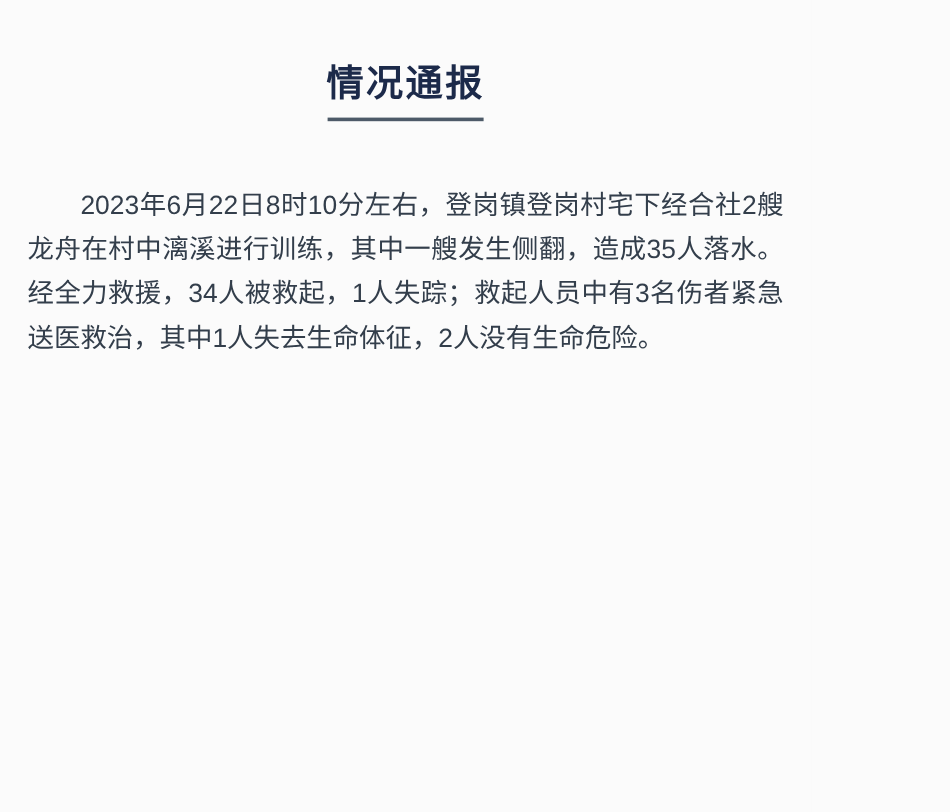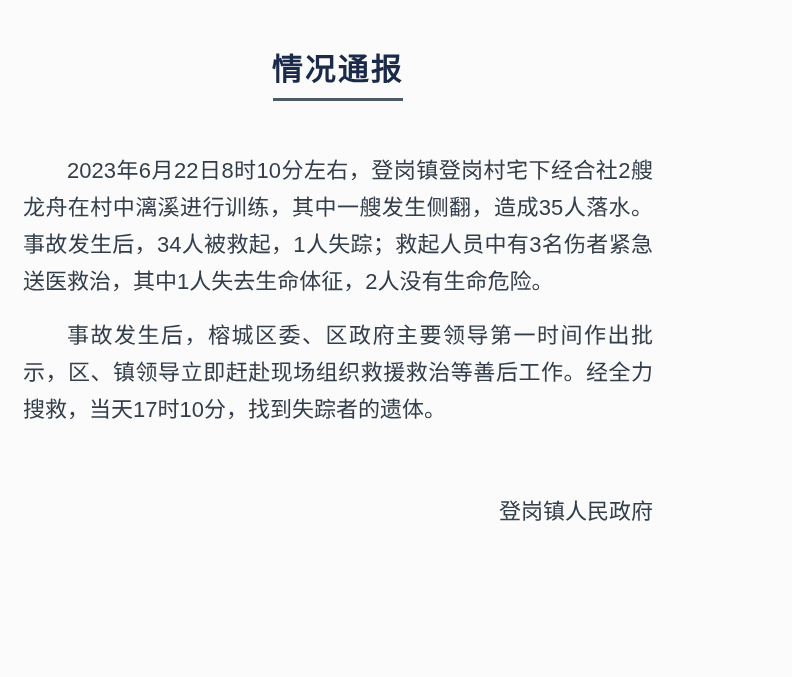--- a/index.html
+++ b/index.html
@@ -57,21 +57,19 @@
 </head>
 <body>
 
 <div class="doc">
 
   <h1 class="title">情况通报</h1>
 
   <div class="title-underline"></div>
 
   <div class="content">
-      <p>2023年6月22日8时10分左右，登岗镇登岗村宅下经合社2艘龙舟在村中漓溪进行训练，其中一艘发生侧翻，造成35人落水。事故发生后，34人被救起，1人失踪；救起人员中有3名伤者紧急送医救治，其中1人失去生命体征，2人没有生命危险。</p>
-      <p>事故发生后，榕城区委、区政府主要领导第一时间作出批示，区、镇领导立即赶赴现场组织救援救治等善后工作。经全力搜救，当天17时10分，找到失踪者的遗体。</p>
+      <p>2023年6月22日8时10分左右，登岗镇登岗村宅下经合社2艘龙舟在村中漓溪进行训练，其中一艘发生侧翻，造成35人落水。经全力救援，34人被救起，1人失踪；救起人员中有3名伤者紧急送医救治，其中1人失去生命体征，2人没有生命危险。</p>
     </div>
 
   <div class="signature">
-    <div>登岗镇人民政府</div>
   </div>
 
 </div>
 
 </body></html>

